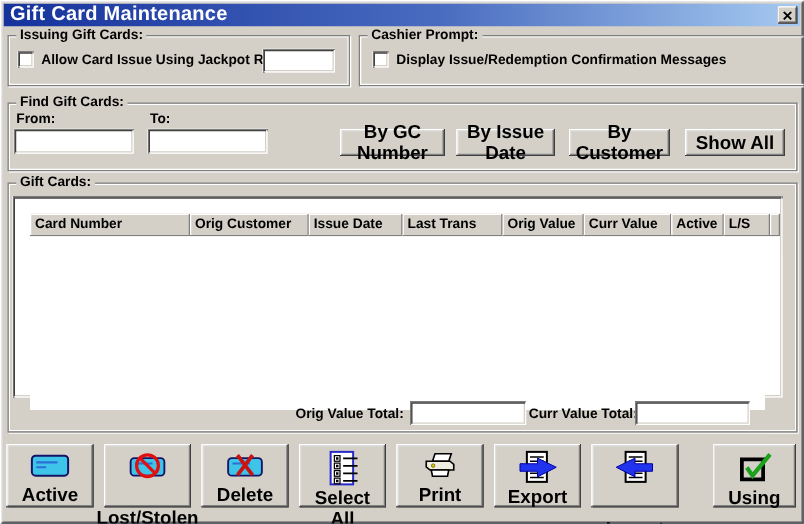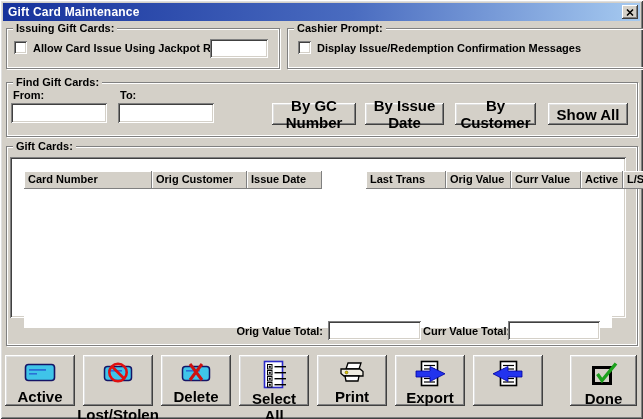--- a/index.html
+++ b/index.html
@@ -10,21 +10,21 @@
                 inset 2px 2px 0 #dfdfdf, inset -2px -2px 0 #808080;
     overflow:hidden;
   }
   .abs{position:absolute;}
   
   .titlebar{
     left:3px;top:3px;width:637px;height:18px;
     background:linear-gradient(90deg,#16329c 0%,#4a6cc0 55%,#a6caf0 100%);
     display:flex;align-items:center;padding-left:5px;box-sizing:border-box;
   }
-  .title{color:#fff;font-weight:bold;font-size:12px;letter-spacing:.2px;}
+  .title{color:#fff;font-weight:bold;font-size:16px;letter-spacing:.2px;}
   .close-btn{
     right:5px;top:5px;width:16px;height:14px;background:#d4d0c8;border:0;padding:0;
     box-shadow: inset -1px -1px 0 #404040, inset 1px 1px 0 #ffffff, inset -2px -2px 0 #808080;
     display:flex;align-items:center;justify-content:center;cursor:default;
   }
   
   .groupbox{
     border:1px solid #808080;
     box-shadow: inset 1px 1px 0 #ffffff, inset -1px -1px 0 #ffffff, 1px 1px 0 #ffffff;
   }
@@ -112,21 +112,21 @@
 
   <div class="abs groupbox" style="left:6px;top:146px;width:630px;height:198px;">
     <span class="gb-title">Gift Cards:</span>
   </div>
 
   <div class="abs table" style="left:10px;top:157px;width:616px;height:161px;">
     <div class="thead">
       <div class="th" style="width:128px;">Card Number</div>
       <div class="th" style="width:95px;">Orig Customer</div>
       <div class="th" style="width:75px;">Issue Date</div>
-      <div class="th" style="width:80px;margin-left:44px;">Last Trans</div>
+      <div class="th" style="width:80px;">Last Trans</div>
       <div class="th" style="width:65px;">Orig Value</div>
       <div class="th" style="width:70px;">Curr Value</div>
       <div class="th" style="width:42px;">Active</div>
       <div class="th" style="width:37px;">L/S</div>
       <div class="th th-fill"></div>
     </div>
     <div class="tbody"></div>
   </div>
 
   <span class="abs label" style="left:230px;top:325px;width:93px;text-align:right;">Orig Value Total:</span>
@@ -239,16 +239,16 @@
     <span>Import</span>
   </button>
 
   <button class="abs btn toolbtn" style="left:570px;top:355px;width:67px;height:51px;">
     <span class="ticon">
       <svg width="30" height="28" viewBox="0 0 30 28">
         <rect x="4.5" y="7.5" width="17" height="16" fill="none" stroke="#000" stroke-width="3"></rect>
         <path d="M8.5 14 L13 20.5 L27 3.5" fill="none" stroke="#1da11d" stroke-width="3.4"></path>
       </svg>
     </span>
-    <span>Done</span>
+    <span>Using</span>
   </button>
 
 </div>
 
 </body></html>

